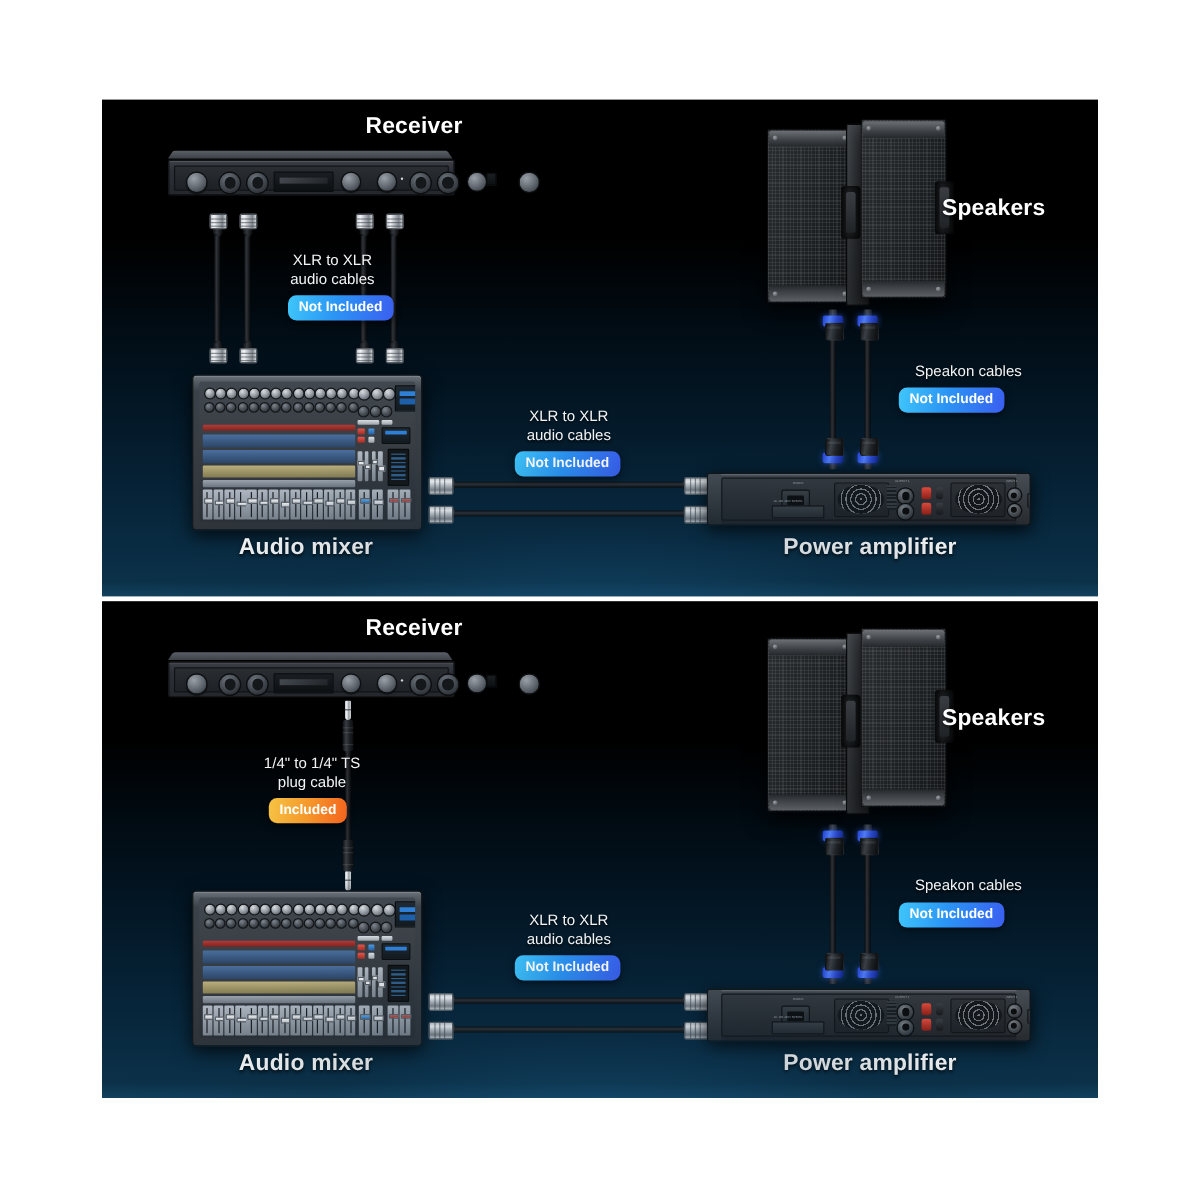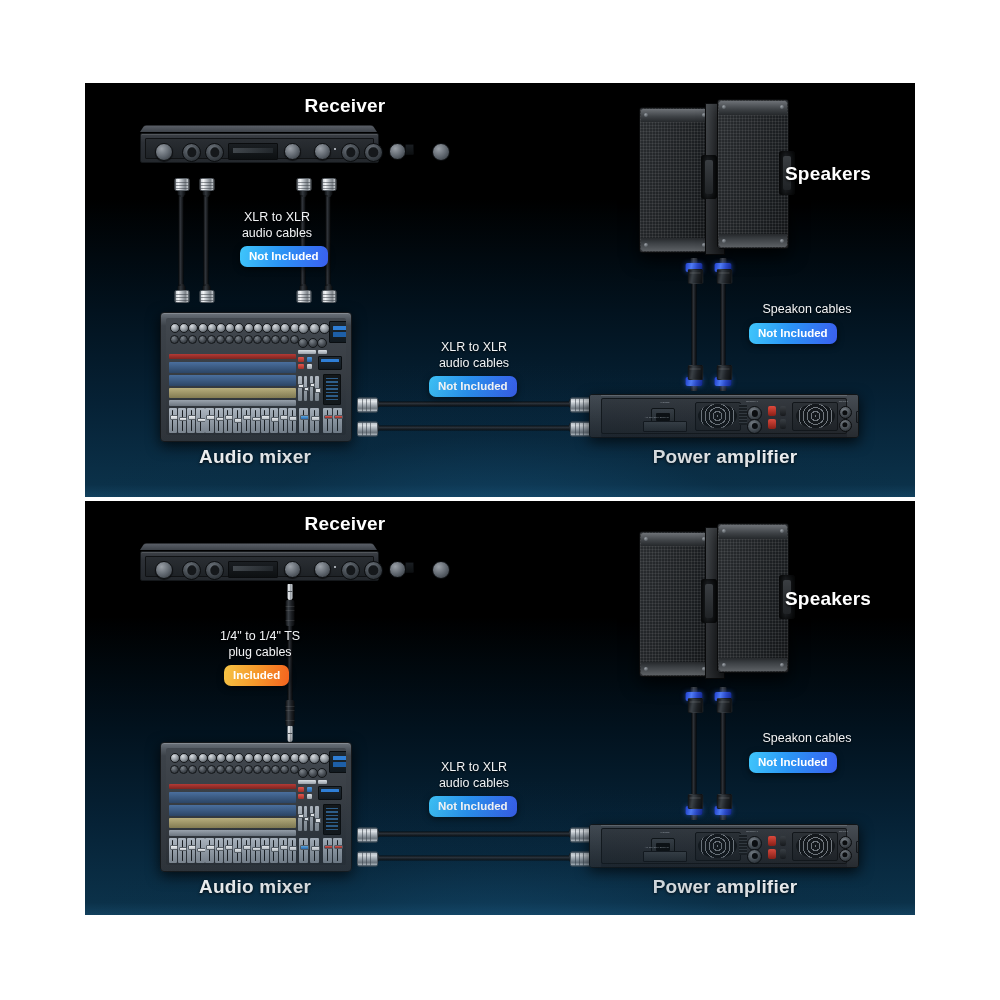--- a/index.html
+++ b/index.html
@@ -688,21 +688,21 @@
           <span class="metal tip" style="bottom:0;"></span>
           <span class="sleeve" style="bottom:16px;">
               <i style="top:6px"></i>
               <i style="top:10px"></i>
               <i style="top:20px"></i>
             </span>
         </div>
       </div>
 
       <div class="cap" style="left:100px;top:127px;width:150px;">1/4" to 1/4" TS</div>
-      <div class="cap" style="left:100px;top:143px;width:150px;">plug cables</div>
+      <div class="cap" style="left:100px;top:143px;width:150px;">plug cable</div>
       <div class="badge orange" style="left:139px;top:164px;">Included</div>
 
       <div class="mixer" style="left:75px;top:241px;width:190px;height:128px;">
         <div class="mx-body">
           <div class="mx-knobrow">
             <span class="kn" style="left:1%;top:10%;width:8px;height:8px;"></span>
               <span class="kn dark" style="left:1%;top:48%;width:7px;height:7px;"></span>
             <span class="kn" style="left:8.2%;top:10%;width:8px;height:8px;"></span>
               <span class="kn dark" style="left:8.2%;top:48%;width:7px;height:7px;"></span>
             <span class="kn" style="left:15.4%;top:10%;width:8px;height:8px;"></span>

